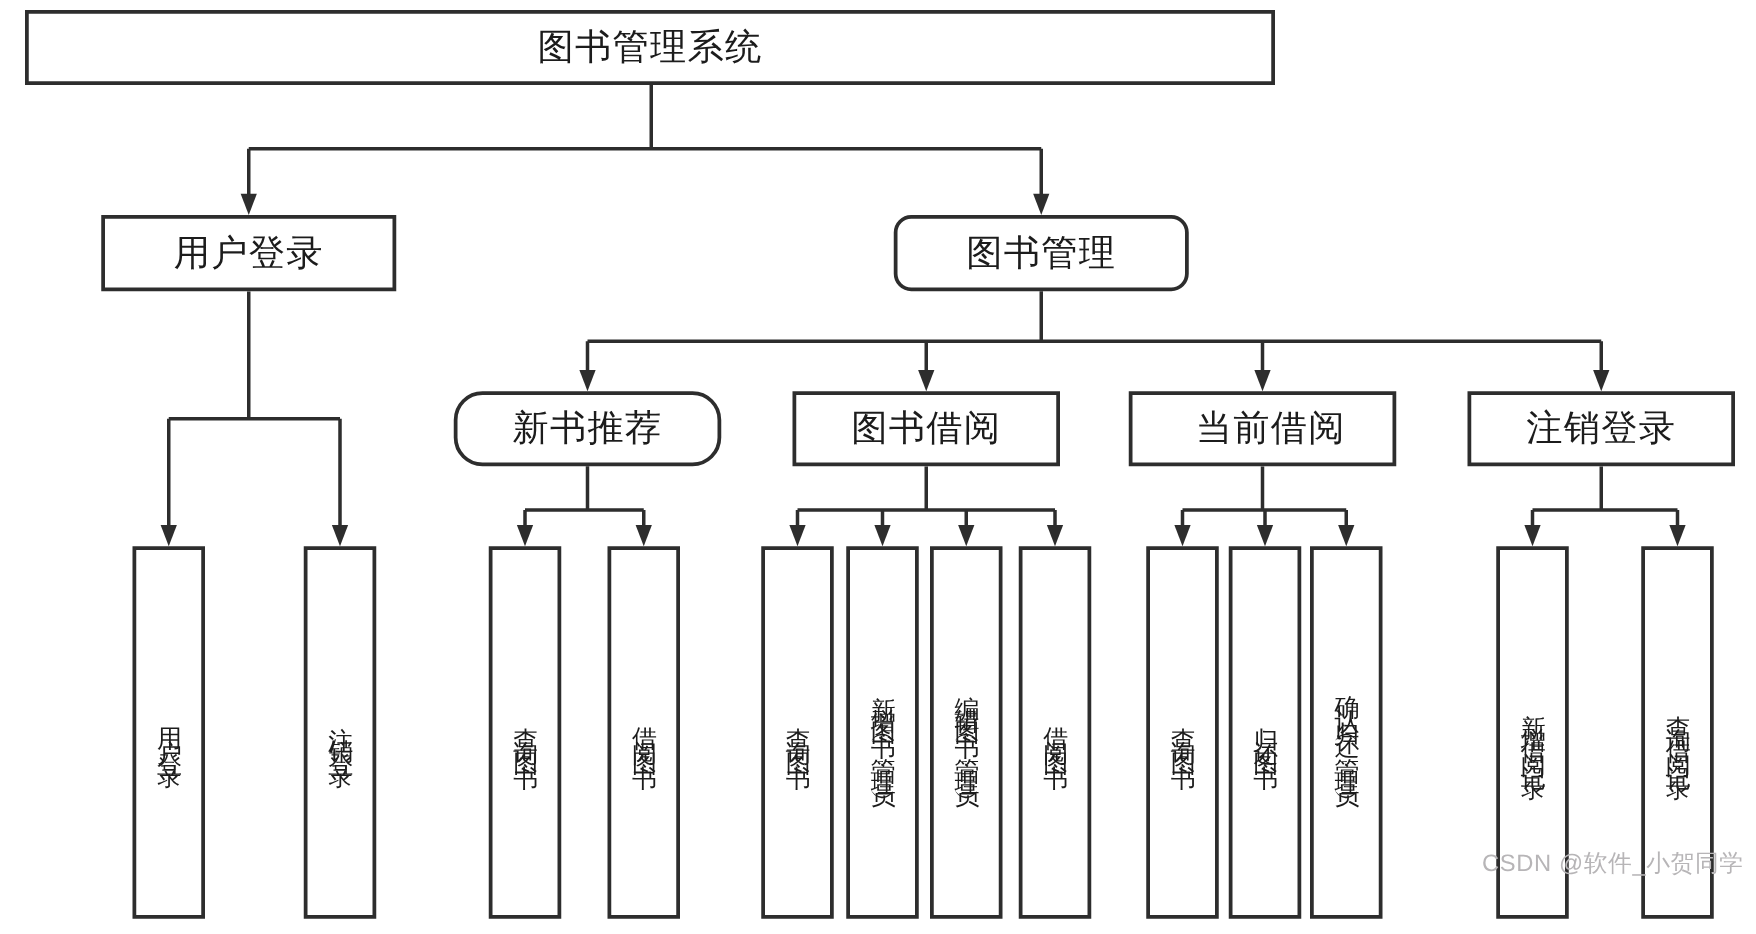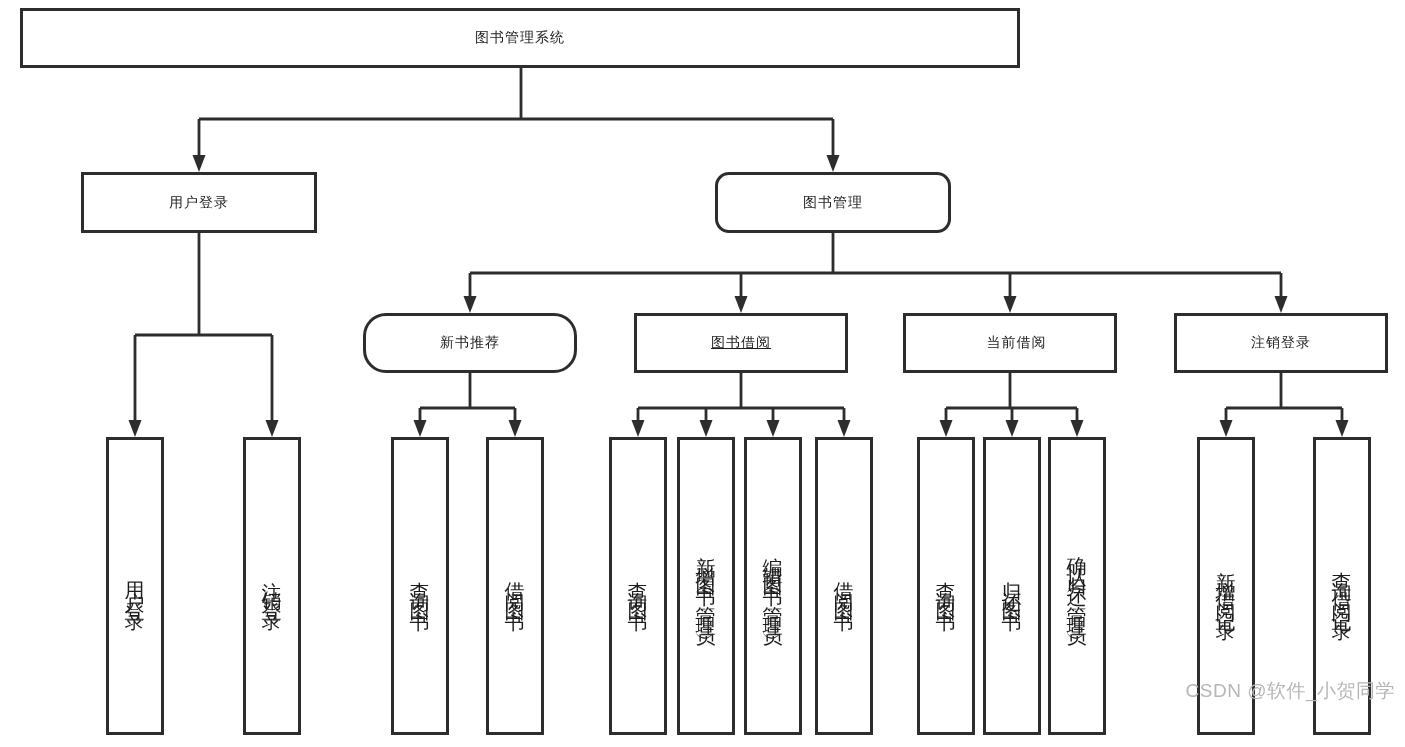--- a/index.html
+++ b/index.html
@@ -28,21 +28,21 @@
   }
   .box{
     position:absolute;
     box-sizing:border-box;
     border:3px solid var(--line);
     background:#fff;
     display:flex;align-items:center;justify-content:center;
     color:var(--text);
   }
   .hbox{
-    font-size:14px;
+    font-size:29px;
     letter-spacing:1px;
     white-space:nowrap;
   }
   .leaf{
     top:437px;width:58px;height:298px;
   }
   .vtext{
     writing-mode:vertical-rl;
     text-orientation:mixed;
     font-size:20px;
@@ -58,21 +58,21 @@
     color:var(--watermark);
     letter-spacing:0.5px;
     z-index:5;
     white-space:nowrap;
   }
   
   #root-box      {left:20px;  top:8px;   width:1000px;height:60px;}
   #node-l2-0     {left:81px;  top:172px; width:236px; height:61px;}
   #node-l2-1     {left:715px; top:172px; width:236px; height:61px;border-radius:14px;}
   #node-l3-0     {left:363px; top:313px; width:214px; height:60px;border-radius:23px;}
-  #node-l3-1     {left:634px; top:313px; width:214px; height:60px;text-decoration:underline;}
+  #node-l3-1     {left:634px; top:313px; width:214px; height:60px;}
   #node-l3-2     {left:903px; top:313px; width:214px; height:60px;padding-left:13px;}
   #node-l3-3     {left:1174px;top:313px; width:214px; height:60px;}
   #leaf-ul-0 {left:106px;}
   #leaf-ul-1 {left:243px;}
   #leaf-nb-0 {left:391px;}
   #leaf-nb-1 {left:486px;}
   #leaf-bb-0 {left:609px;}
   #leaf-bb-1 {left:677px;}
   #leaf-bb-2 {left:744px;}
   #leaf-bb-3 {left:815px;}

